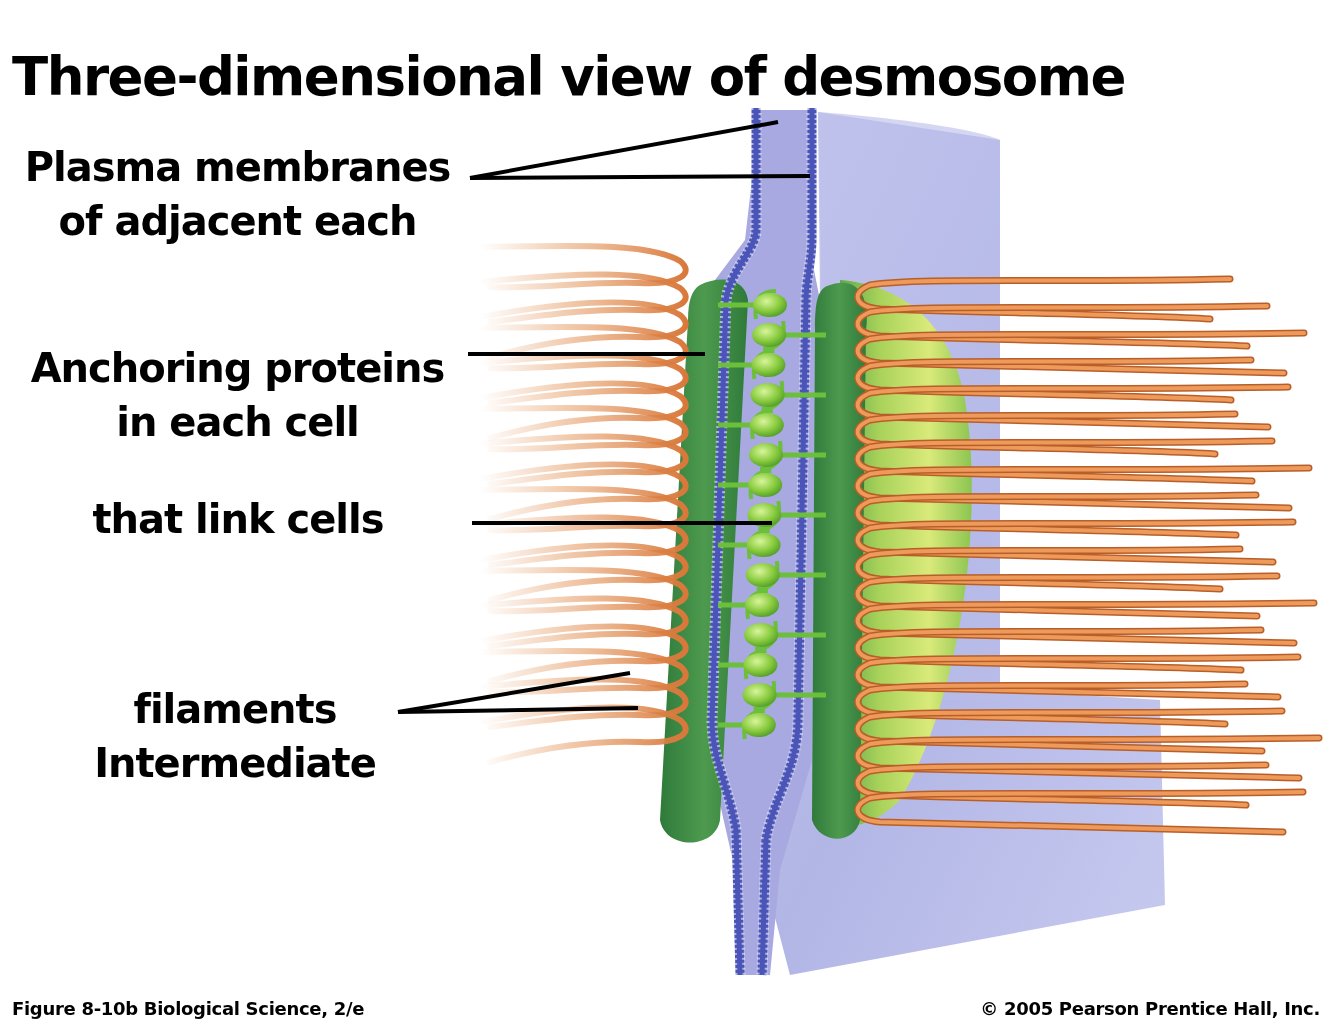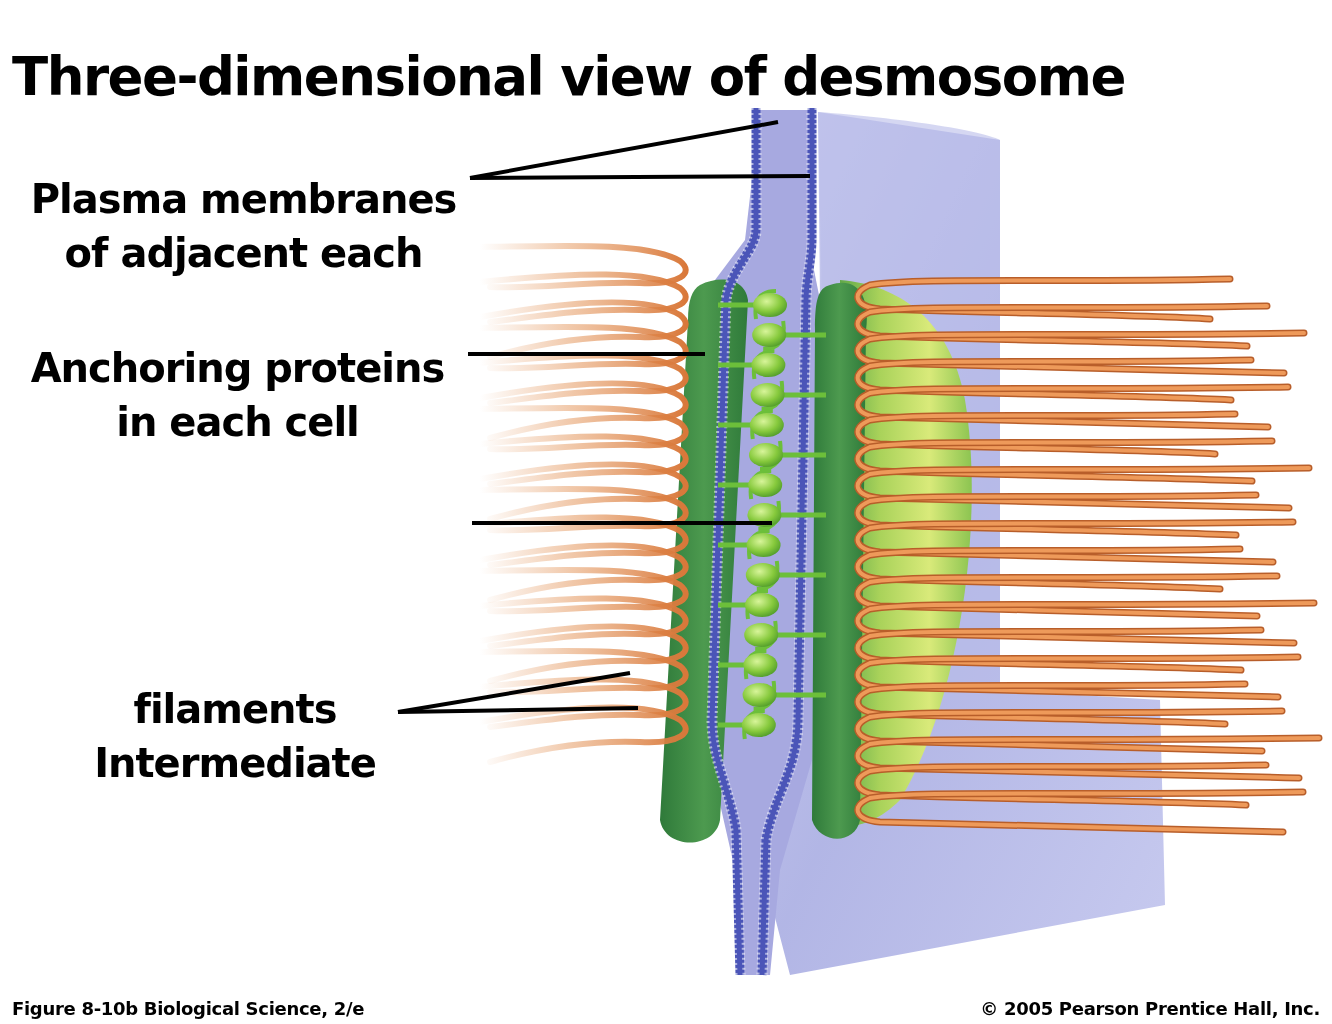--- a/index.html
+++ b/index.html
@@ -211,29 +211,30 @@
     <line x1="470" y1="178" x2="810" y2="176"></line>
     <line x1="468" y1="354" x2="705" y2="354"></line>
     <line x1="472" y1="523" x2="772" y2="523"></line>
     <line x1="398" y1="712" x2="630" y2="673"></line>
     <line x1="398" y1="712" x2="638" y2="708"></line>
   </g>
 </svg>
 
 <div class="title">Three-dimensional view of desmosome</div>
 
-<div class="label" style="left:16px; top:140px; width:455px;margin-top:32px;">
+<div class="label" style="left:10px; top:140px; width:455px;">
   <div>Plasma membranes</div>
   <div>of adjacent each</div>
 </div>
 <div class="label" style="left:10px; top:322px; width:455px;margin-top:19px;">
   <div>Anchoring proteins</div>
   <div>in each cell</div>
 </div>
 <div class="label" style="left:8px; top:492px; width:460px;">
+  <div>that link cells</div>
 </div>
 <div class="label" style="left:60px; top:682px; width:350px;">
   <div>filaments</div>
   <div>Intermediate</div>
 </div>
 
 <div class="footer" style="left:12px;">Figure 8-10b   Biological Science, 2/e</div>
 <div class="footer" style="right:12px;">© 2005 Pearson Prentice Hall, Inc.</div>
 
 </body></html>

